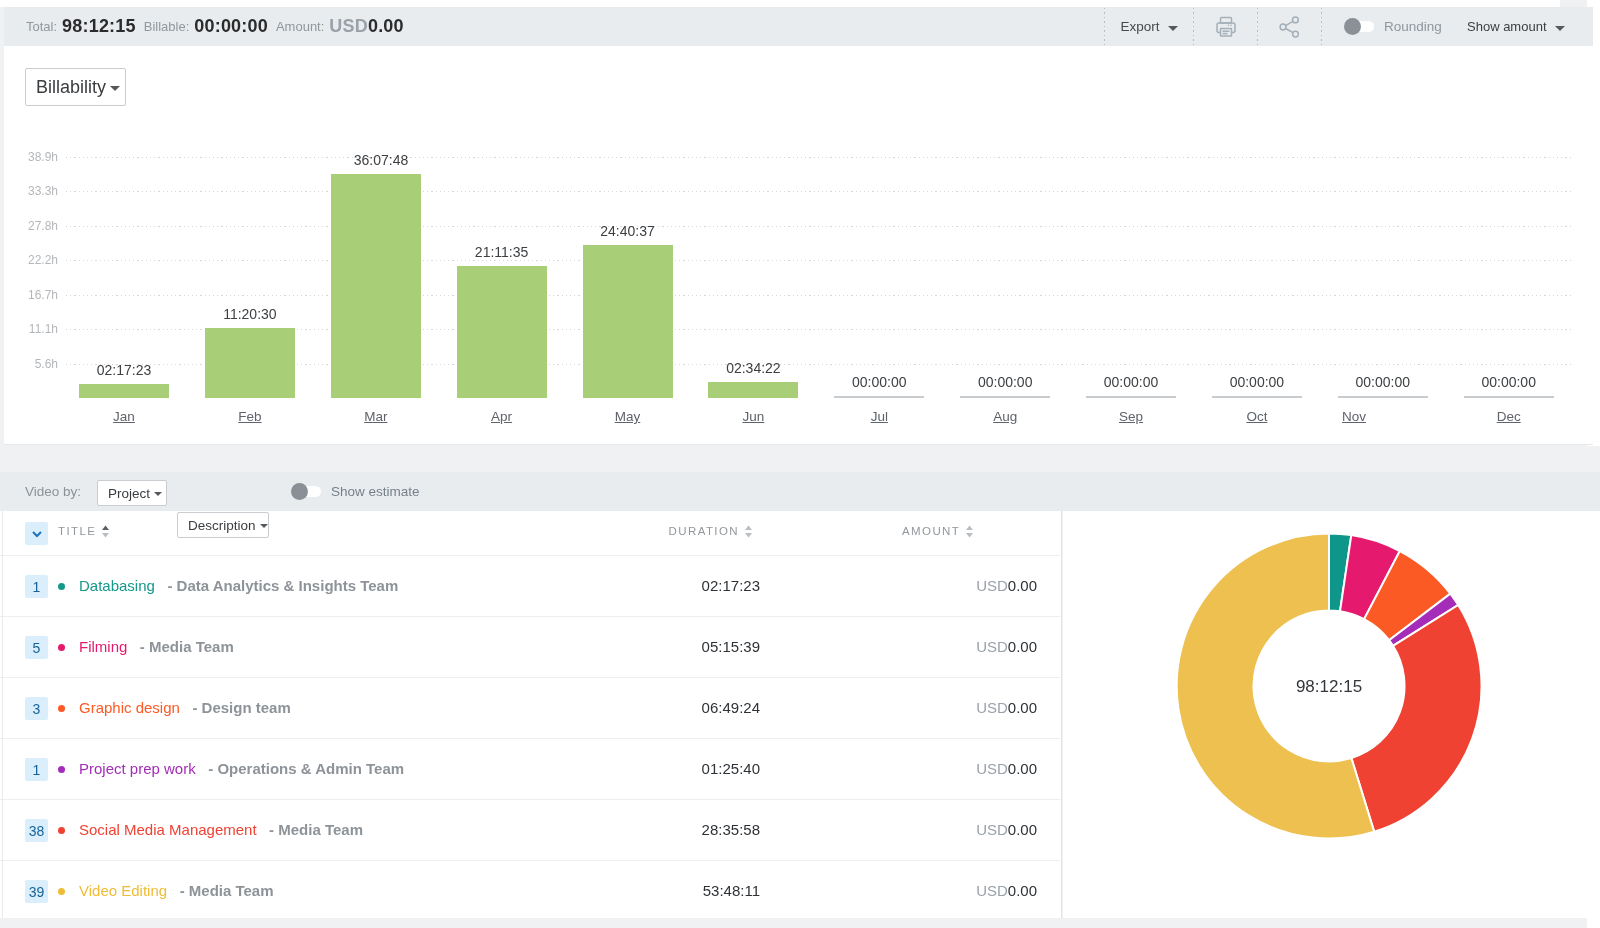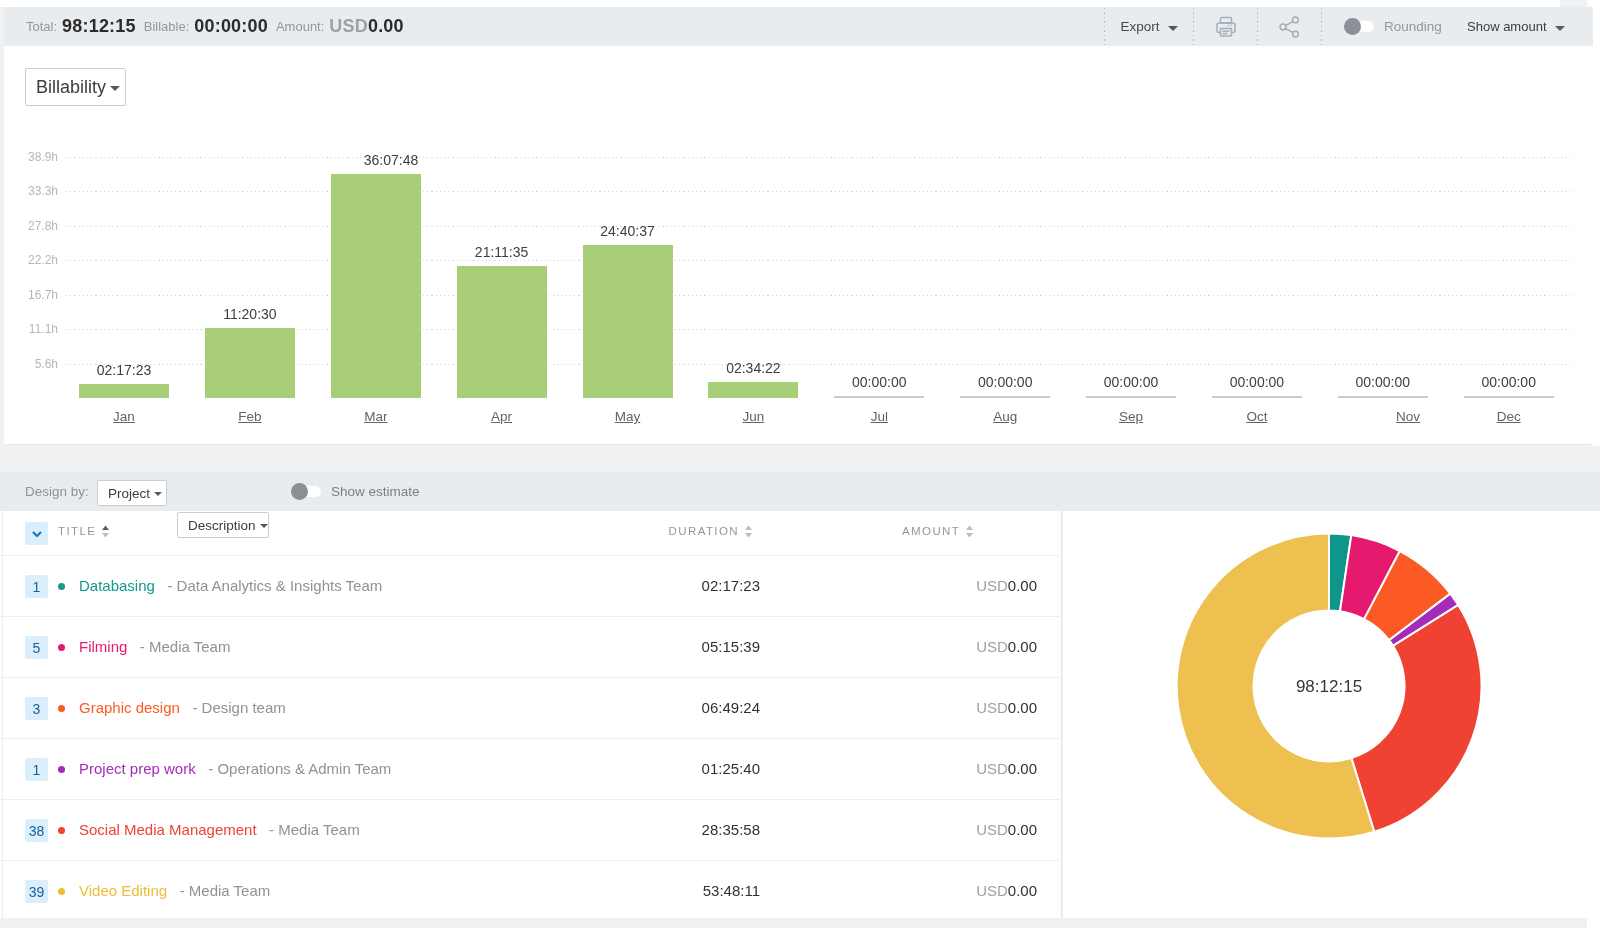--- a/index.html
+++ b/index.html
@@ -32,21 +32,21 @@
 .bar { position:absolute; background:#a8cf78; }
 .zline { position:absolute; height:2px; background:#c9cccf; }
 .vlab { position:absolute; width:120px; text-align:center; font-size:14px; color:#3d4043; }
 .mlab { position:absolute; width:120px; text-align:center; font-size:13.5px; color:#5f646a;text-decoration:underline; }
 .hcell { font-size:11.5px; color:#93989d; letter-spacing:1.4px; }
 .sorticon { display:inline-block; vertical-align:middle; margin-left:5px; }
 .row { position:absolute; left:0; width:1062px; height:58px; border-top:1px solid #eceeef; }
 .badge { position:absolute; left:25px; top:19px; width:23px; height:23px; background:#daeefb; border-radius:2px; font-size:14px; color:#176399; display:flex; align-items:center; justify-content:center; }
 .dot { position:absolute; left:58px; top:27px; width:7px; height:7px; border-radius:50%; }
 .pname { position:absolute; left:79px; top:21px; font-size:15px; }
-.team { font-size:15px; color:#8d9399; }
+.team { font-size:15px; color:#8d9399;font-weight:bold; }
 .dur { position:absolute; top:21px; left:610px; width:150px; text-align:right; font-size:15px; color:#2e3236; }
 .amt { position:absolute; top:21px; left:887px; width:150px; text-align:right; font-size:15px; color:#2e3236; }
 .usd { color:#9aa1a8; }
 </style>
 </head>
 <body>
 <div id="page">
   <div id="topbar" class="abs"></div>
   <div id="topwhite" class="abs"></div>
   <div id="chartcard" class="abs"></div>
@@ -117,21 +117,21 @@
       <div class="ylab abs" style="left:8px; top:184px">33.3h</div>
       <div class="gline abs" style="top:156.5px"></div>
       <div class="ylab abs" style="left:8px; top:149.5px">38.9h</div>
       <div class="bar abs" style="left:79.0px; top:384px; width:90px; height:14px"></div>
       <div class="vlab abs" style="left:64.0px; top:362px">02:17:23</div>
       <div class="mlab abs" style="left:64.0px; top:409px">Jan</div>
       <div class="bar abs" style="left:204.9px; top:328px; width:90px; height:70px"></div>
       <div class="vlab abs" style="left:189.9px; top:306px">11:20:30</div>
       <div class="mlab abs" style="left:189.9px; top:409px">Feb</div>
       <div class="bar abs" style="left:330.8px; top:174px; width:90px; height:224px"></div>
-      <div class="vlab abs" style="left:331px; top:152px">36:07:48</div>
+      <div class="vlab abs" style="left:321px; top:152px">36:07:48</div>
       <div class="mlab abs" style="left:315.8px; top:409px">Mar</div>
       <div class="bar abs" style="left:456.6px; top:266px; width:90px; height:132px"></div>
       <div class="vlab abs" style="left:441.6px; top:244px">21:11:35</div>
       <div class="mlab abs" style="left:441.6px; top:409px">Apr</div>
       <div class="bar abs" style="left:582.5px; top:245px; width:90px; height:153px"></div>
       <div class="vlab abs" style="left:567.5px; top:223px">24:40:37</div>
       <div class="mlab abs" style="left:567.5px; top:409px">May</div>
       <div class="bar abs" style="left:708.4px; top:382px; width:90px; height:16px"></div>
       <div class="vlab abs" style="left:693.4px; top:360px">02:34:22</div>
       <div class="mlab abs" style="left:693.4px; top:409px">Jun</div>
@@ -142,28 +142,28 @@
       <div class="vlab abs" style="left:945.2px; top:374px">00:00:00</div>
       <div class="mlab abs" style="left:945.2px; top:409px">Aug</div>
       <div class="zline abs" style="left:1086.0px; top:396px; width:90px"></div>
       <div class="vlab abs" style="left:1071.0px; top:374px">00:00:00</div>
       <div class="mlab abs" style="left:1071.0px; top:409px">Sep</div>
       <div class="zline abs" style="left:1211.9px; top:396px; width:90px"></div>
       <div class="vlab abs" style="left:1196.9px; top:374px">00:00:00</div>
       <div class="mlab abs" style="left:1196.9px; top:409px">Oct</div>
       <div class="zline abs" style="left:1337.8px; top:396px; width:90px"></div>
       <div class="vlab abs" style="left:1322.8px; top:374px">00:00:00</div>
-      <div class="mlab abs" style="left:1348px; top:409px">Nov</div>
+      <div class="mlab abs" style="left:1294px; top:409px">Nov</div>
       <div class="zline abs" style="left:1463.7px; top:396px; width:90px"></div>
       <div class="vlab abs" style="left:1448.7px; top:374px">00:00:00</div>
       <div class="mlab abs" style="left:1448.7px; top:409px">Dec</div>
     </div>
 
   <div class="abs" style="left:25px; top:472px; height:39px; display:flex; align-items:center;">
-    <span style="font-size:13.5px; color:#8b9298;">Design by:</span>
+    <span style="font-size:13.5px; color:#8b9298;">Video by:</span>
   </div>
   <div class="selbox" style="left:97px; top:480px; width:70px; height:26px; font-size:13.5px;">Project<span class="caret" style="margin-left:4px; border-top-width:4px; border-left-width:4px; border-right-width:4px;"></span></div>
   <div class="selbox" style="left:177px; top:480px; width:92px; height:26px; font-size:13.5px;margin-top:32px;">Description<span class="caret" style="margin-left:4px; border-top-width:4px; border-left-width:4px; border-right-width:4px;"></span></div>
   <div class="abs" style="left:293px; top:472px; height:39px; display:flex; align-items:center;">
     <span class="toggle">
         <span class="knob"></span>
       </span>
     <span style="margin-left:10px; font-size:13.5px; color:#75808a;">Show estimate</span>
   </div>
 

